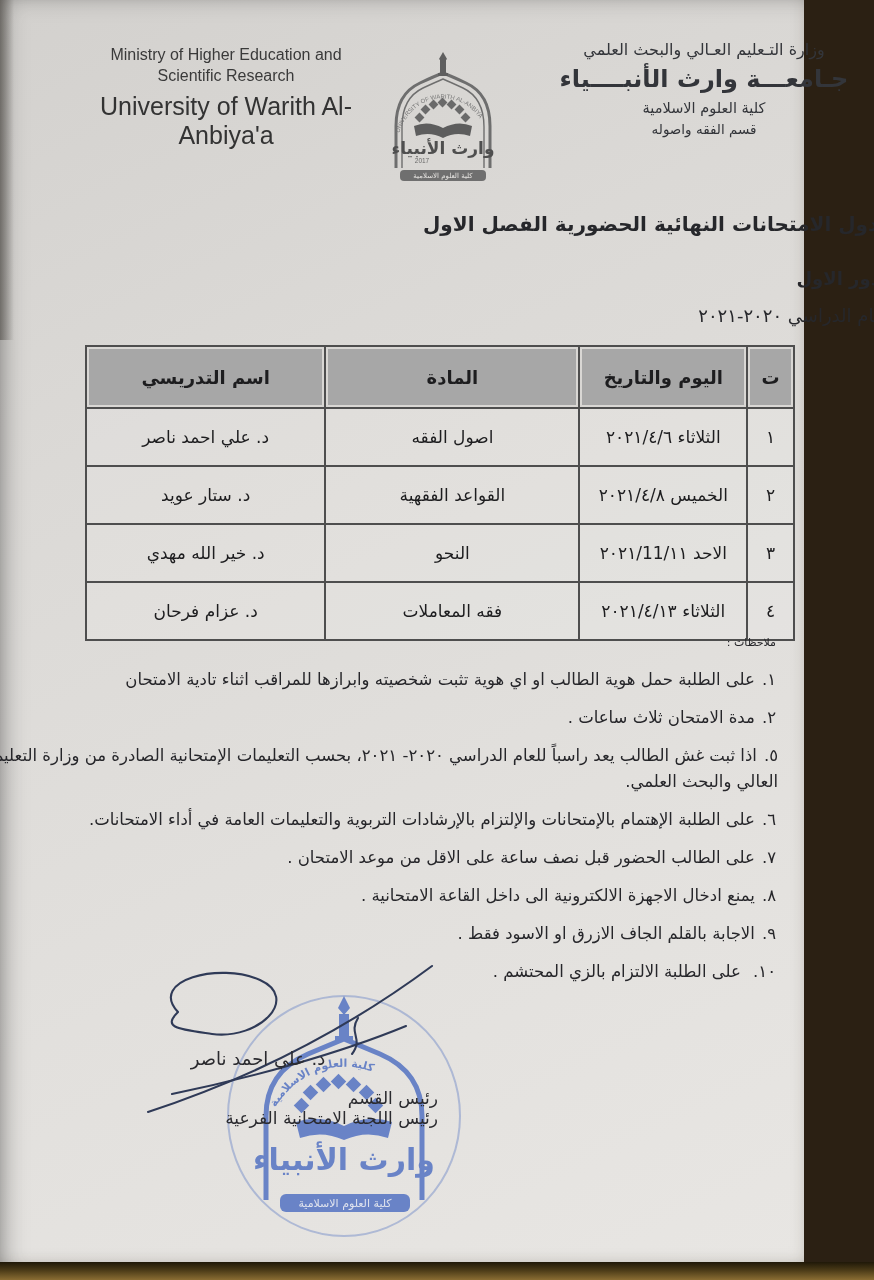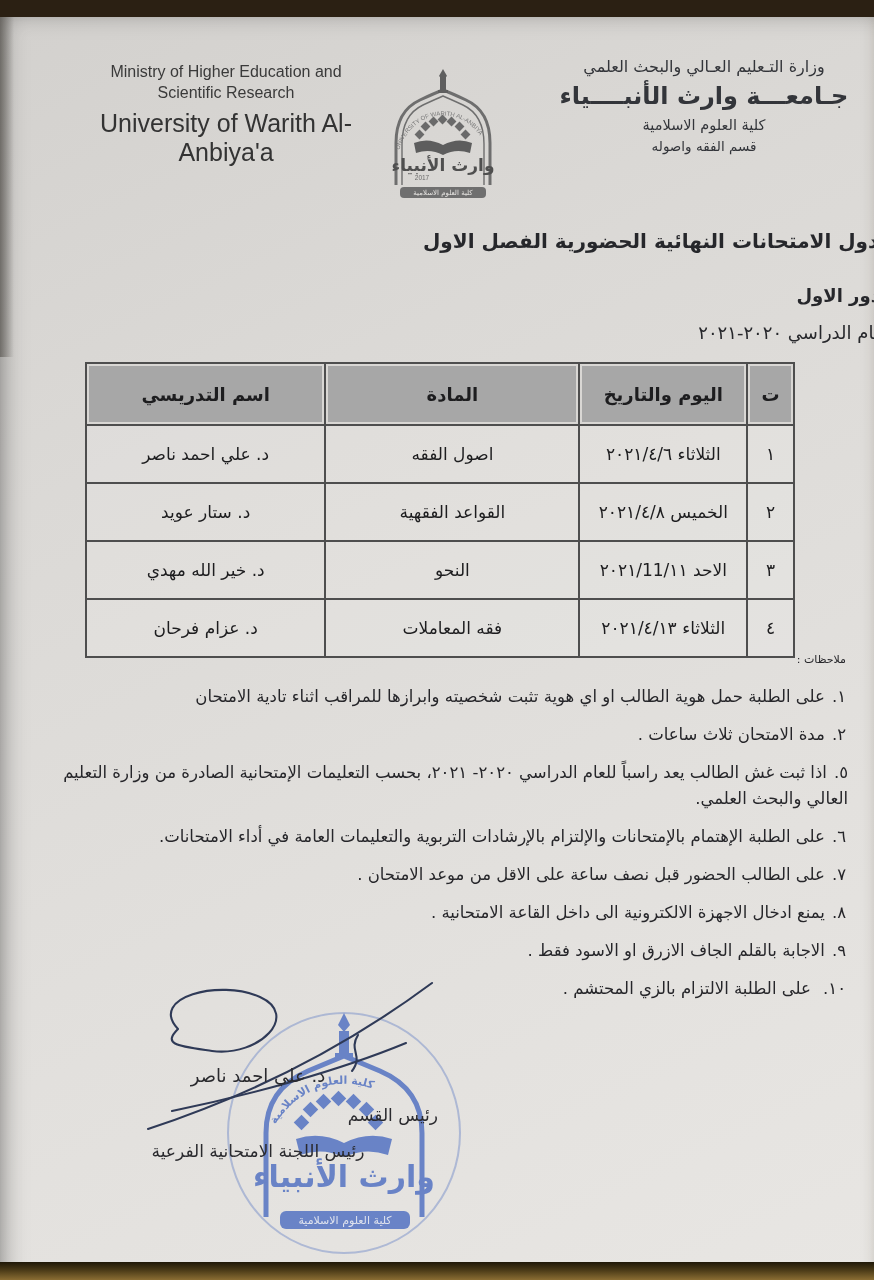--- a/index.html
+++ b/index.html
@@ -2,21 +2,21 @@
 <html><head>
 <meta charset="utf-8">
 <style>
   html,body{margin:0;padding:0;}
   body{
     width:874px;height:1280px;position:relative;overflow:hidden;
     background:#2b2013;
     font-family:"Liberation Sans",sans-serif;
   }
   .paper{
-    position:absolute;left:0;top:17px;width:874px;height:1264px;
+    position:absolute;left:0;top:0;width:804px;height:1264px;
     background:linear-gradient(155deg,#d3d1ce 0%,#dbd9d6 30%,#e2e0dd 65%,#e8e6e3 100%);
     box-shadow:inset 14px 6px 26px -14px rgba(40,40,40,.55), inset -4px -6px 18px -10px rgba(60,50,30,.35);
   }
   .desk{
     position:absolute;left:0;bottom:0;width:874px;height:18px;
     background:linear-gradient(180deg,#1f1808 0%,#4a3a17 45%,#8a6d33 100%);
   }
   .corner-shade{
     position:absolute;left:0;top:0;width:14px;height:340px;
     background:linear-gradient(90deg,rgba(70,66,60,.55),rgba(70,66,60,0));
@@ -70,21 +70,21 @@
   .notes .ni{margin-bottom:12px;line-height:26px;}
   .notes .ni .no{display:inline-block;margin-left:7px;}
   .ni.wide{margin-right:-2px;}
   
   .sig{
     position:absolute;left:78px;top:1048px;width:360px;text-align:center;direction:rtl;
     font-family:"DejaVu Sans",sans-serif;color:#2a2a2e;
   }
   .sig .s1{font-size:18px;}
   .sig .s2{font-size:17px;margin-top:19px;text-align:right;}
-  .sig .s3{font-size:17px;margin-top:16px;}
+  .sig .s3{font-size:17px;text-align:right;}
   .stamp{position:absolute;left:222px;top:988px;width:245px;height:252px;opacity:.8;}
   .pen{position:absolute;left:100px;top:960px;width:400px;height:175px;}
 </style>
 </head>
 <body>
 
 <div class="paper">
 
   <div class="corner-shade"></div>
 

